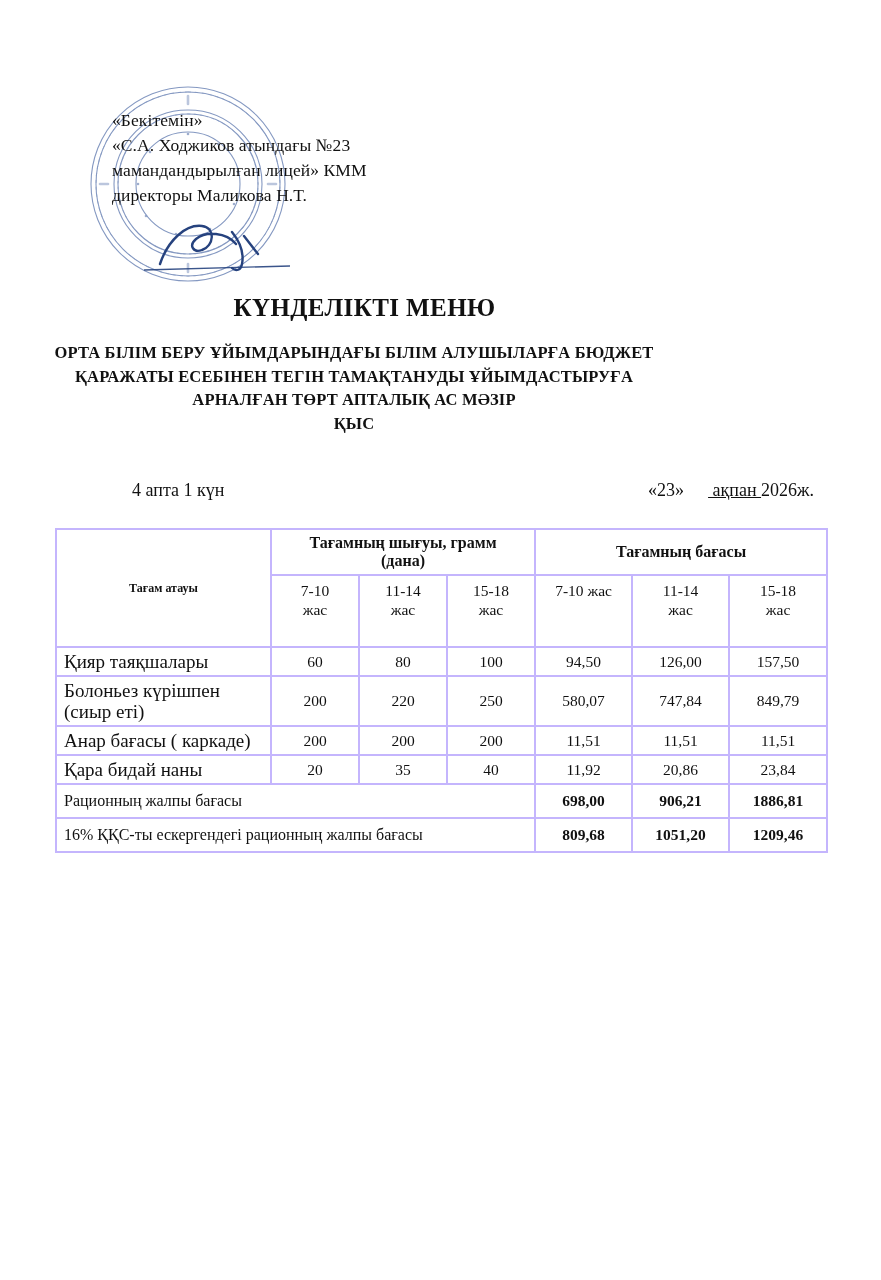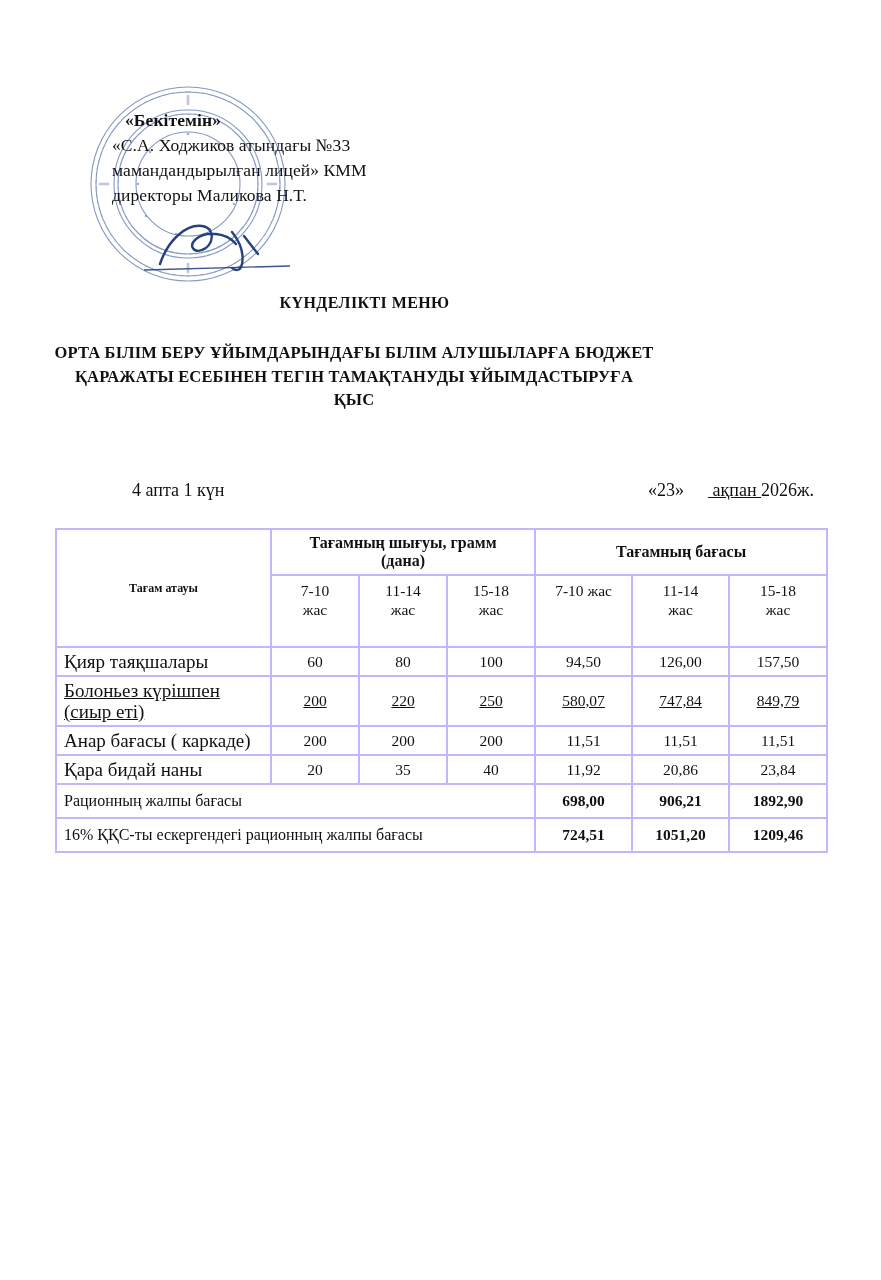--- a/index.html
+++ b/index.html
@@ -25,22 +25,21 @@
     width: 420px;
     z-index: 3;
   }
   .approval-line {
     font-size: 17.5px;
     line-height: 25px;
     white-space: nowrap;
     letter-spacing: 0.1px;
   }
   .approval-line.bold {
-    font-weight: bold;
-    margin-left: 13px;
+    font-weight: normal;
   }
 
   
   .seal {
     position: absolute;
     left: 88px;
     top: 84px;
     width: 200px;
     height: 200px;
     z-index: 1;
@@ -57,21 +56,21 @@
     pointer-events: none;
   }
 
   
   .doc-title {
     position: absolute;
     left: 0;
     top: 294px;
     width: 729px;
     text-align: center;
-    font-size: 16px;
+    font-size: 25px;
     font-weight: bold;
     letter-spacing: 0.4px;
   }
   .doc-subtitle {
     position: absolute;
     left: 0;
     top: 341px;
     width: 708px;
     text-align: center;
     font-size: 16.5px;
@@ -162,21 +161,20 @@
     font-size: 16px;
   }
   .h-group {
     height: 46px;
   }
   .row-dish {
     height: 26px;
   }
   .row-dish-tall {
     height: 48px;
-    text-decoration: underline;
   }
   .row-total {
     height: 34px;
     margin-top: 41px;
   }
   
   col.c-name { width: 215px; }
   col.c-q1   { width: 88px; }
   col.c-q2   { width: 88px; }
   col.c-q3   { width: 88px; }
@@ -222,30 +220,31 @@
   <g fill="none" stroke="#26427e" stroke-width="2.4" stroke-linecap="round" stroke-linejoin="round">
     <path d="M20 58 C28 34, 46 18, 62 20 C76 22, 74 40, 62 44 C54 47, 48 40, 56 33 C66 25, 86 26, 96 38"></path>
     <path d="M92 26 C100 36, 104 48, 102 58 C101 64, 96 66, 92 62"></path>
     <path d="M104 30 L118 48"></path>
   </g>
   <path d="M4 64 L150 60" fill="none" stroke="#26427e" stroke-width="1.3" opacity="0.9"></path>
 </svg>
 
 <div class="approval-block">
   <div class="approval-line bold">«Бекітемін»</div>
-  <div class="approval-line">«С.А. Ходжиков атындағы №33</div>
+  <div class="approval-line">«С.А. Ходжиков атындағы №23</div>
   <div class="approval-line">мамандандырылған лицей» КММ</div>
   <div class="approval-line">директоры Маликова Н.Т.</div>
 </div>
 
 <div class="doc-title">КҮНДЕЛІКТІ МЕНЮ</div>
 
 <div class="doc-subtitle">
   <span class="sub-line">ОРТА БІЛІМ БЕРУ ҰЙЫМДАРЫНДАҒЫ БІЛІМ АЛУШЫЛАРҒА БЮДЖЕТ</span>
   <span class="sub-line">ҚАРАЖАТЫ ЕСЕБІНЕН ТЕГІН ТАМАҚТАНУДЫ ҰЙЫМДАСТЫРУҒА</span>
+  <span class="sub-line">АРНАЛҒАН ТӨРТ АПТАЛЫҚ  АС МӘЗІР</span>
   <span class="sub-line">ҚЫС</span>
 </div>
 
 <div class="date-row">
   <div class="date-left">4 апта 1 күн</div>
   <div class="date-right"><span>«23»</span><span class="underlined"> ақпан </span><span>2026ж.</span></div>
 </div>
 
 <table class="menu-table">
   <colgroup>
@@ -306,22 +305,22 @@
       <td class="num">35</td>
       <td class="num">40</td>
       <td class="num">11,92</td>
       <td class="num">20,86</td>
       <td class="num">23,84</td>
     </tr>
     <tr class="row-total total-row">
       <td class="total-label" colspan="4">Рационның жалпы бағасы</td>
       <td class="num">698,00</td>
       <td class="num">906,21</td>
-      <td class="num">1892,90</td>
+      <td class="num">1886,81</td>
     </tr>
     <tr class="row-total total-row">
       <td class="total-label" colspan="4">16% ҚҚС-ты ескергендегі рационның жалпы бағасы</td>
-      <td class="num">724,51</td>
+      <td class="num">809,68</td>
       <td class="num">1051,20</td>
       <td class="num">1209,46</td>
     </tr>
   </tbody>
 </table>
 
 </body></html>

